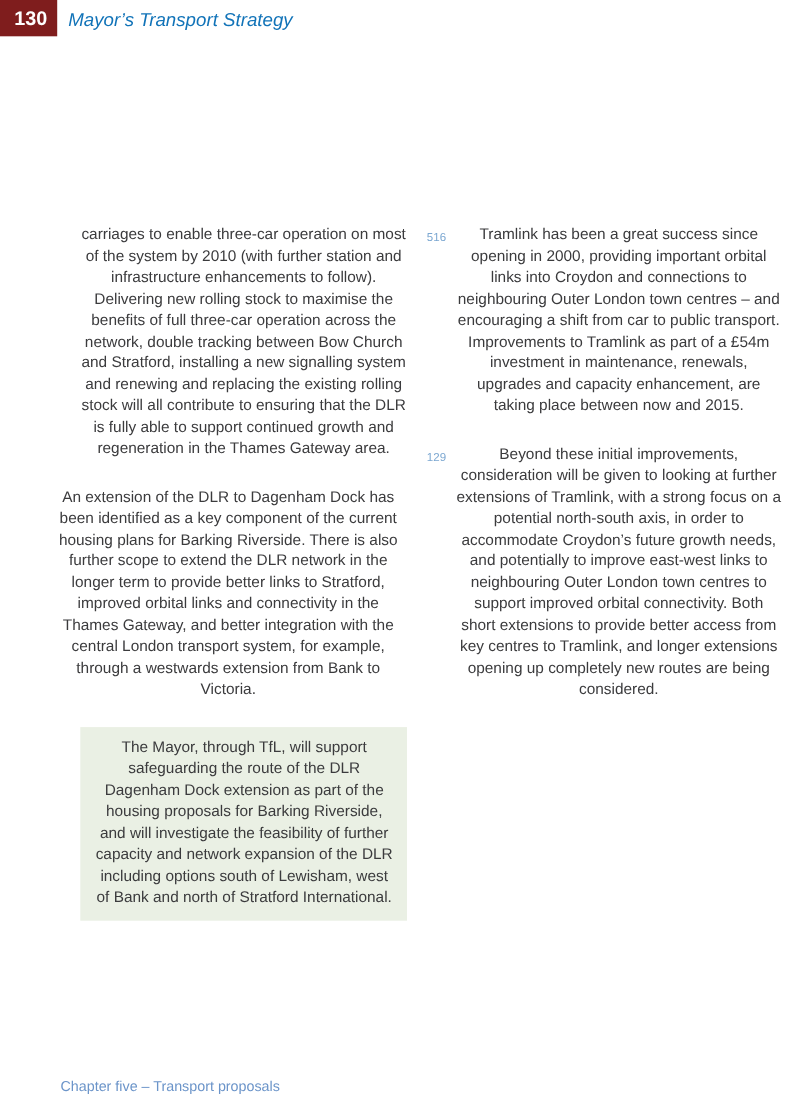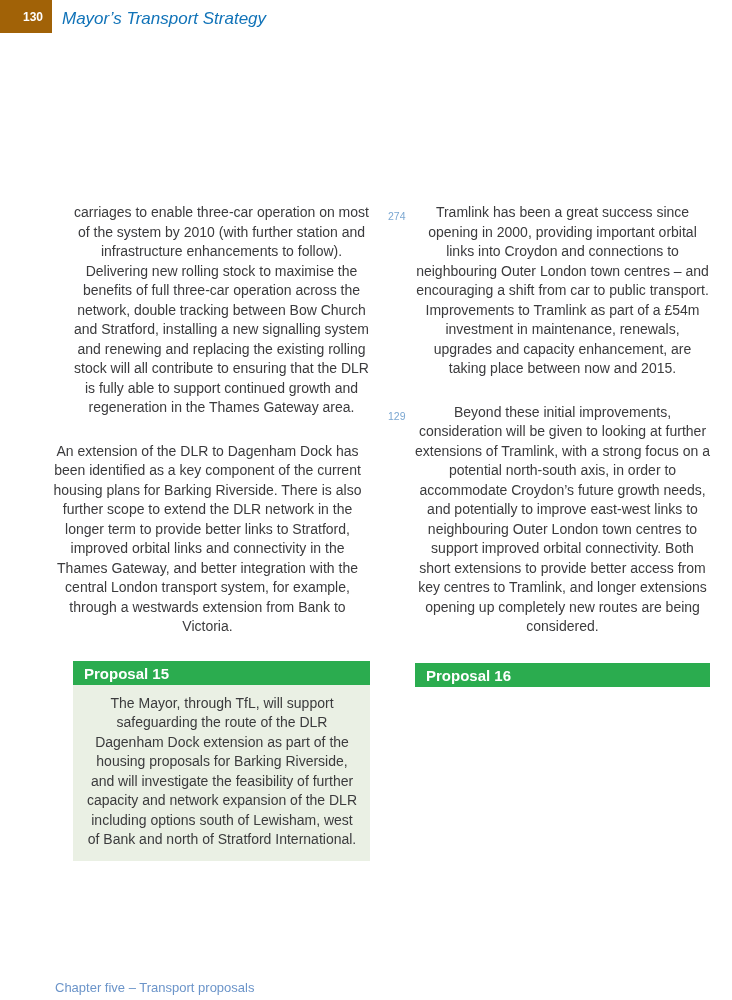--- a/index.html
+++ b/index.html
@@ -14,23 +14,23 @@
     background: #ffffff;
     font-family: "Liberation Sans", sans-serif;
     overflow: hidden;
   }
 
   
   .page-num-box {
     position: absolute;
     left: 0; top: 0;
     width: 52px; height: 33px;
-    background: #a16207;
+    background: #7f1d1d;
     color: #ffffff;
-    font-size: 12px;
+    font-size: 18px;
     font-weight: bold;
     text-align: right;
     line-height: 35px;
     box-sizing: border-box;
     padding-right: 9px;
   }
   .header-title {
     position: absolute;
     left: 62px; top: 9px;
     font-size: 17px;
@@ -118,40 +118,38 @@
     <div class="para">
       <span class="pnum"></span>
       <div class="ptext">carriages to enable three-car operation on most of the system by 2010 (with further station and infrastructure enhancements to follow). Delivering new rolling stock to maximise the benefits of full three-car operation across the network, double tracking between Bow Church and Stratford, installing a new signalling system and renewing and replacing the existing rolling stock will all contribute to ensuring that the DLR is fully able to support continued growth and regeneration in the Thames Gateway area.</div>
     </div>
 
     <div class="para">
       <div class="ptext">An extension of the DLR to Dagenham Dock has been identified as a key component of the current housing plans for Barking Riverside. There is also further scope to extend the DLR network in the longer term to provide better links to Stratford, improved orbital links and connectivity in the Thames Gateway, and better integration with the central London transport system, for example, through a westwards extension from Bank to Victoria.</div>
     </div>
 
     <div class="proposal">
-      <div class="proposal-header">Proposal 15</div>
       <div class="proposal-body">The Mayor, through TfL, will support safeguarding the route of the DLR Dagenham Dock extension as part of the housing proposals for Barking Riverside, and will investigate the feasibility of further capacity and network expansion of the DLR including options south of Lewisham, west of Bank and north of Stratford International.</div>
     </div>
 
   </section>
 
   <section class="col col-right">
 
 
     <div class="para">
-      <span class="pnum">274</span>
+      <span class="pnum">516</span>
       <div class="ptext">Tramlink has been a great success since opening in 2000, providing important orbital links into Croydon and connections to neighbouring Outer London town centres – and encouraging a shift from car to public transport. Improvements to Tramlink as part of a £54m investment in maintenance, renewals, upgrades and capacity enhancement, are taking place between now and 2015.</div>
     </div>
 
     <div class="para">
       <span class="pnum">129</span>
       <div class="ptext">Beyond these initial improvements, consideration will be given to looking at further extensions of Tramlink, with a strong focus on a potential north-south axis, in order to accommodate Croydon’s future growth needs, and potentially to improve east-west links to neighbouring Outer London town centres to support improved orbital connectivity. Both short extensions to provide better access from key centres to Tramlink, and longer extensions opening up completely new routes are being considered.</div>
     </div>
 
     <div class="proposal">
-      <div class="proposal-header">Proposal 16</div>
     </div>
 
   </section>
 
   <div class="footer-text">Chapter five – Transport proposals</div>
 
 </div>
 
 </body></html>

